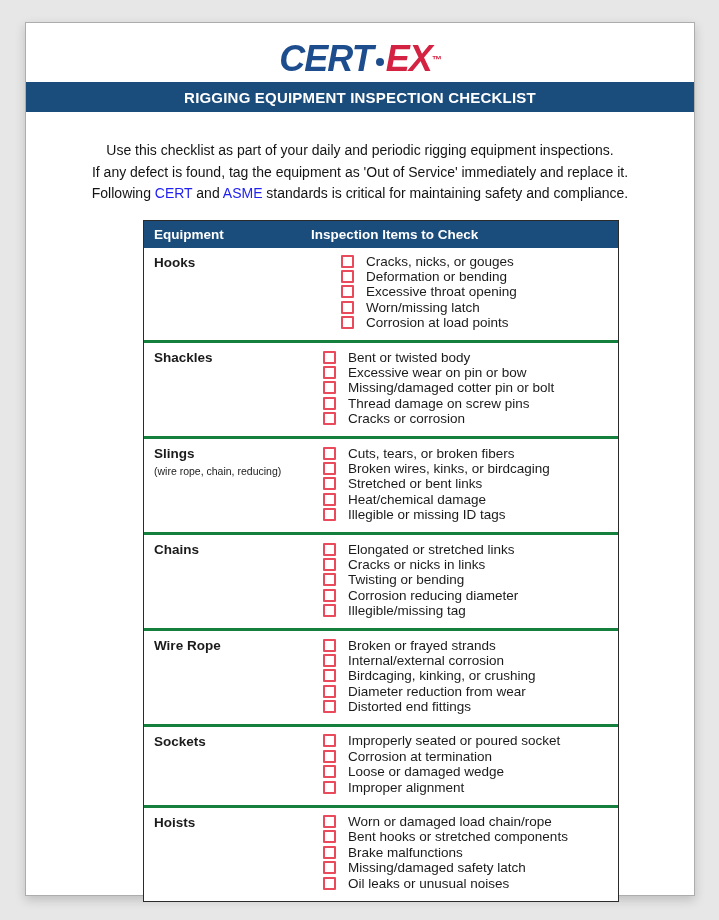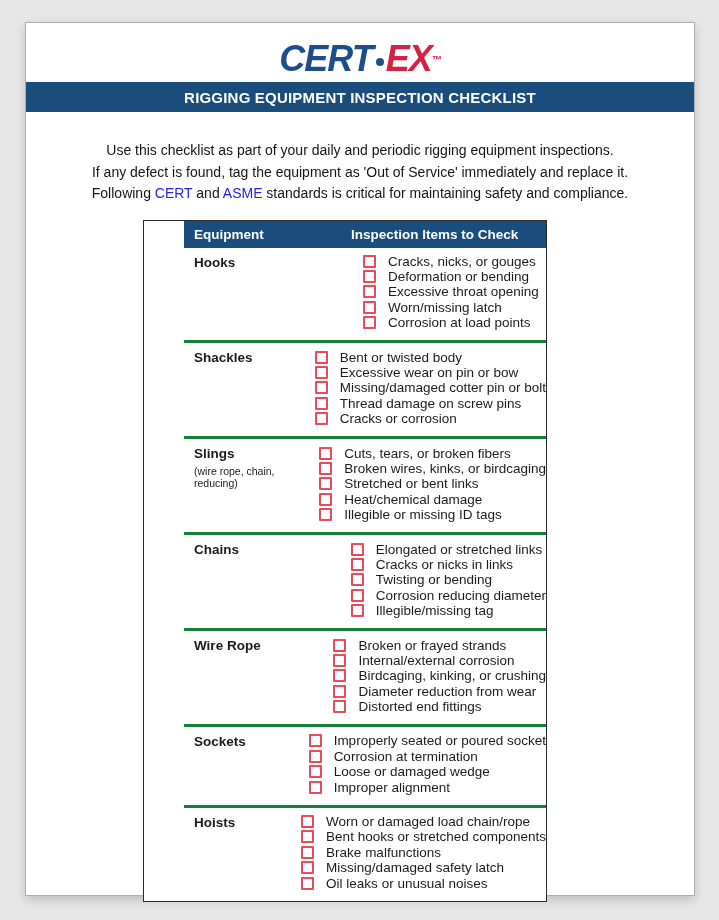--- a/index.html
+++ b/index.html
@@ -37,33 +37,32 @@
   .banner {
     margin-top:3px; height:30px; background:var(--navy);
     display:flex; align-items:center; justify-content:center;
   }
   .banner-title { color:#fff; font-weight:bold; font-size:15px; letter-spacing:0.2px; }
   
   .intro { margin-top:28px; text-align:center; font-size:14px; line-height:21.5px; color:#141414; }
   .intro a { color:var(--link-blue); text-decoration:none; cursor:pointer; }
   
   .table {
-    width:404px; margin:15px 0 0 117px;
+    width:476px; margin:15px 0 0 117px;
     border:1.5px solid #2b2b2b;
     background:#fff;
-    padding-left:40px;
   }
   .thead {
     background:var(--navy); color:#fff; height:27px;
     display:flex; align-items:center; font-weight:bold; font-size:13.5px;
   }
   .thead .h1 { width:167px; padding-left:10px; }
   .thead .h2 { flex:1; }
   .row { display:flex; border-top:3px solid #15803d; padding:6px 0 10px; }
-  .row:first-of-type { border-top:none; }
+  .row:first-of-type { border-top:none;gap:18px; }
   .col-equip { width:179px; padding:1px 4px 0 10px; }
   .equip-name { font-weight:bold; font-size:13.5px; line-height:15px; }
   .equip-note { font-size:10.5px; color:#1b1b1b; margin-top:4px; line-height:12px; }
   .col-items { flex:1; }
   .item { display:flex; align-items:center; height:15.4px; }
   .checkbox {
     display:inline-block; width:13px; height:13px;
     border:2px solid var(--checkbox-red);
     border-radius:1px; background:#fff; margin-right:12px; flex:none;
     cursor:pointer;

